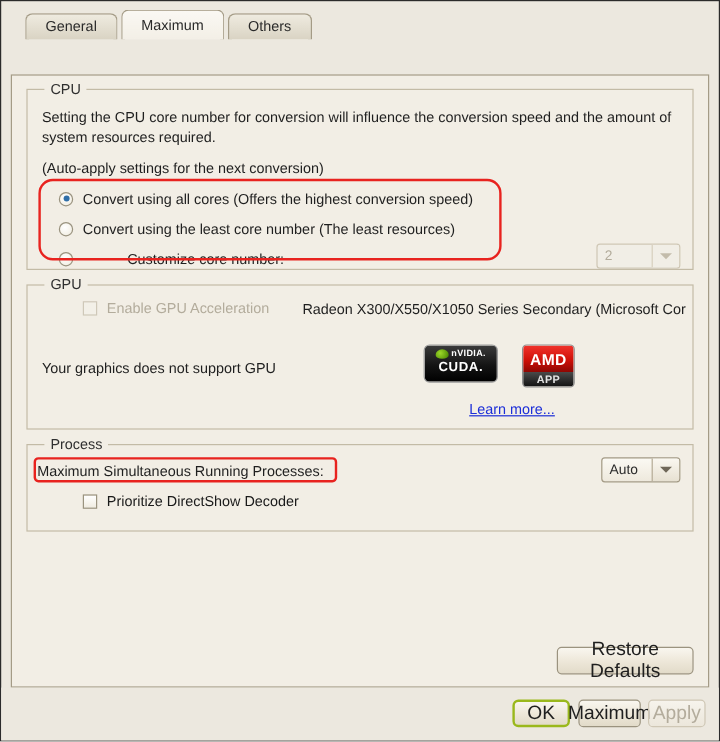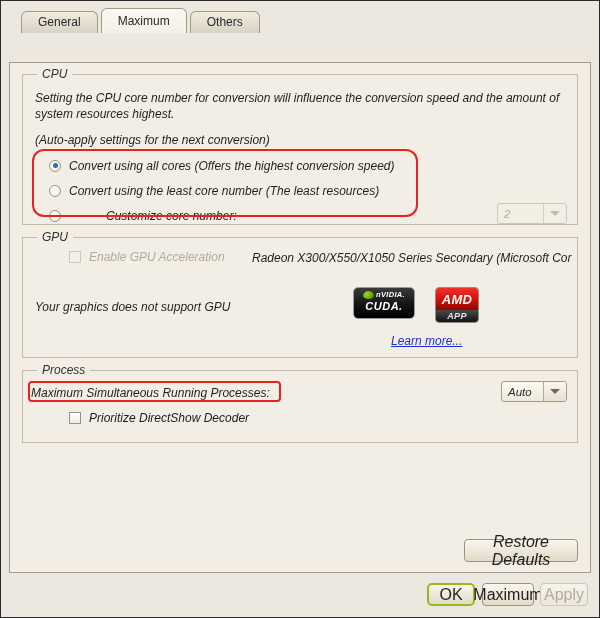--- a/index.html
+++ b/index.html
@@ -63,21 +63,21 @@
   }
   .tab.active{
     height:25px;line-height:24px;
     background:linear-gradient(to bottom,#faf8f3 0%,#f3efe6 100%);
     border-color:#a49b86;position:relative;z-index:4;
   }
 
   
   .panel{
     position:absolute;left:8px;right:8px;top:61px;bottom:44px;
-    background:#f2eee5;border:1px solid #a49b86;box-sizing:border-box;font-style:italic;
+    background:#f2eee5;border:1px solid #a49b86;box-sizing:border-box;
   }
   .panel-inner{position:relative;width:100%;height:100%;}
 
   
   .group{
     position:absolute;border:1px solid #c3bba6;background:#f2eee5;
     box-sizing:border-box;
   }
   .group-title{
     position:absolute;top:-8px;left:14px;background:#f2eee5;padding:0 5px;
@@ -199,21 +199,21 @@
     <div class="tab">Others</div>
   </div>
 
   <div class="panel">
     <div class="panel-inner">
 
       <div class="group" style="left:12px;top:11px;right:12px;height:151px;">
         <div class="group-title">CPU</div>
 
         <div class="txt" style="position:absolute;left:12px;top:15px;right:10px;">Setting the CPU core number for conversion will influence the conversion speed and the amount of</div>
-        <div class="txt" style="position:absolute;left:12px;top:31px;">system resources highest.</div>
+        <div class="txt" style="position:absolute;left:12px;top:31px;">system resources required.</div>
         <div class="txt" style="position:absolute;left:12px;top:57px;">(Auto-apply settings for the next conversion)</div>
 
         <div class="radio-row" style="position:absolute;left:26px;top:81px;">
           <span class="radio checked"></span>
           <span class="radio-label">Convert using all cores (Offers the highest conversion speed)</span>
         </div>
 
         <div class="radio-row" style="position:absolute;left:26px;top:106px;">
           <span class="radio"></span>
           <span class="radio-label">Convert using the least core number (The least resources)</span>

